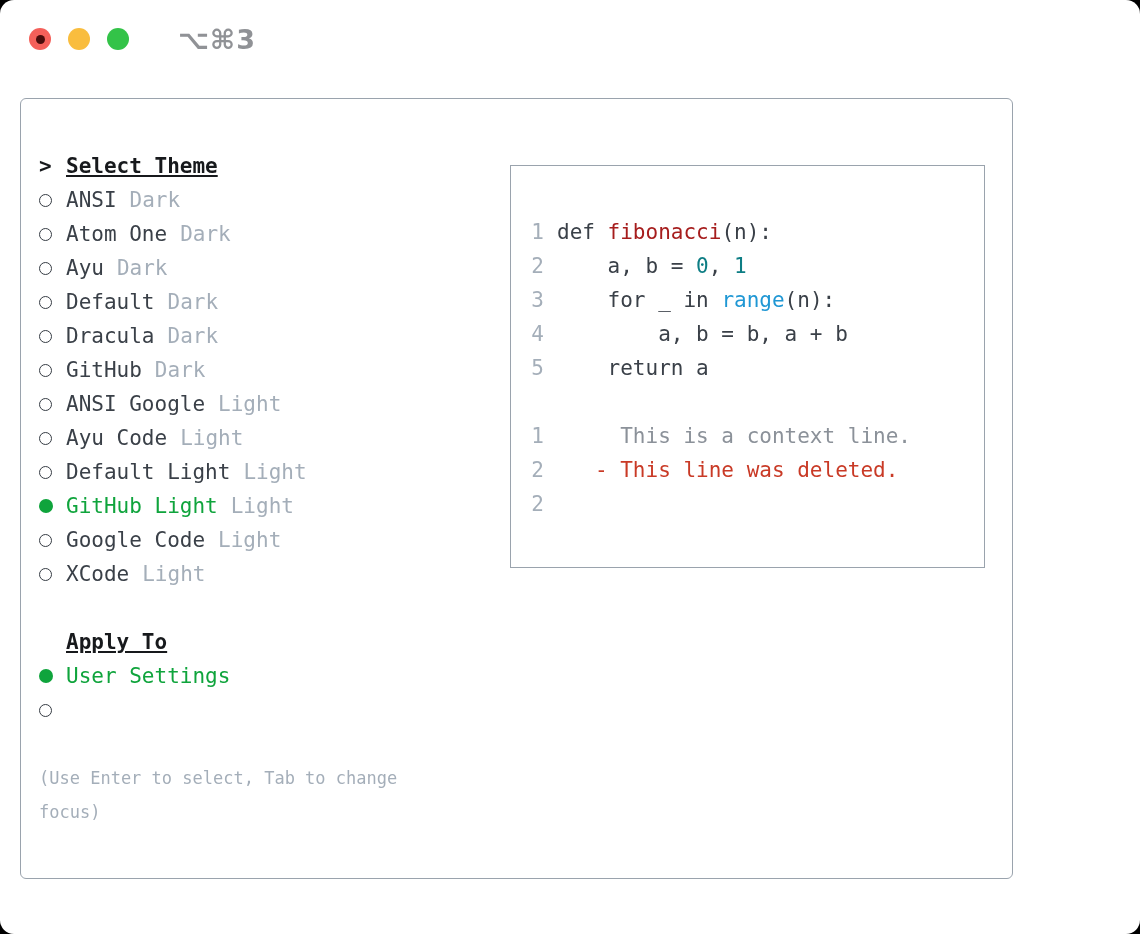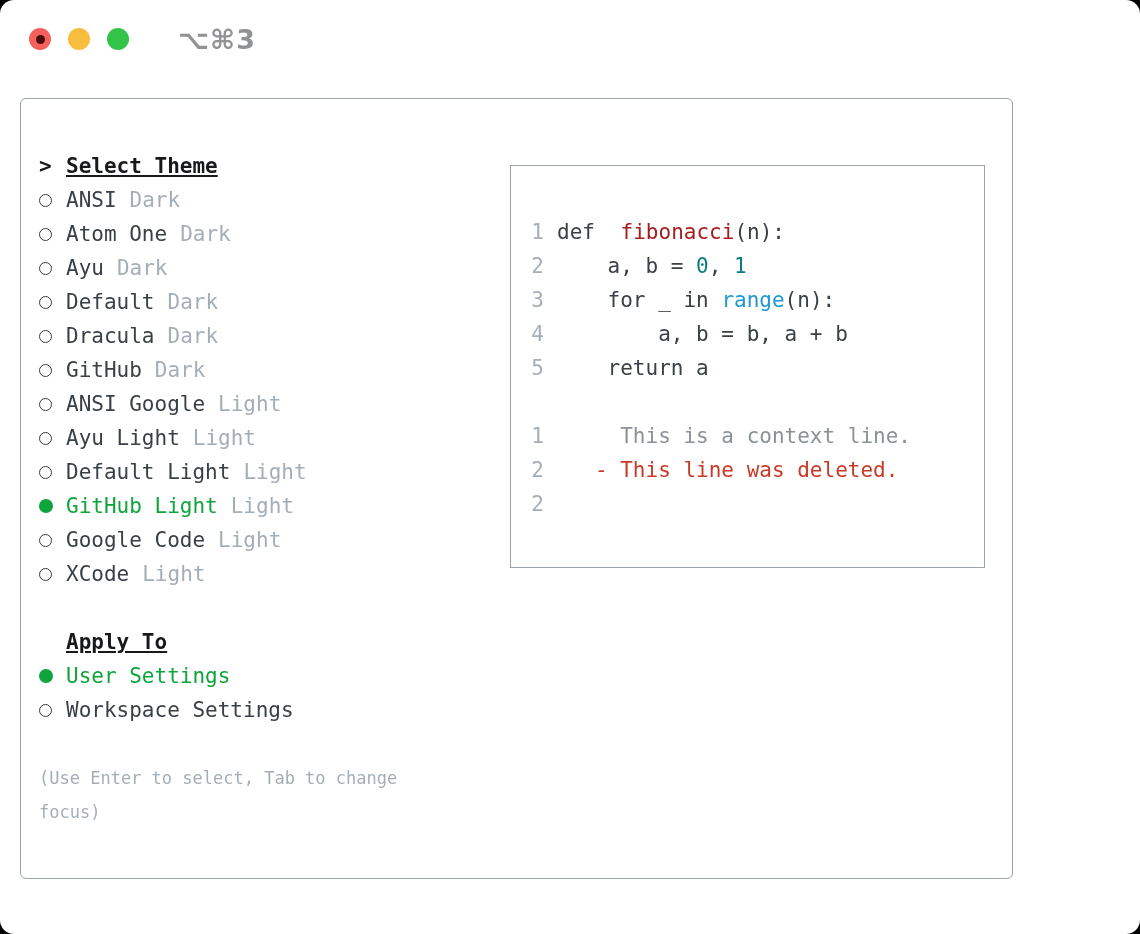--- a/index.html
+++ b/index.html
@@ -116,21 +116,21 @@
   .code-row{
     height:34px;display:flex;align-items:center;
     font-size:21px;white-space:pre;
   }
   .lineno{
     width:13px;flex:0 0 13px;margin-right:13px;
     color:var(--muted);text-align:right;
   }
   .seg-keyword{color:var(--ink);}
   .seg-default{color:var(--ink);}
-  .seg-function{color:var(--fn-red);margin-left:13px;}
+  .seg-function{color:var(--fn-red);}
   .seg-number{color:var(--num-teal);}
   .seg-builtin{color:var(--builtin-blue);}
   .diff-context{color:var(--diff-context);}
   .diff-deleted{color:var(--diff-del);}
   .diff-added{color:var(--diff-add);}
 </style>
 </head>
 <body>
 
 <div class="window">
@@ -153,37 +153,37 @@
       </div>
 
       <div id="theme-list">
           <div class="row"><span class="marker"><span class="ring"></span></span><span class="theme-name">ANSI</span><span class="tag">Dark</span></div>
           <div class="row"><span class="marker"><span class="ring"></span></span><span class="theme-name">Atom One</span><span class="tag">Dark</span></div>
           <div class="row"><span class="marker"><span class="ring"></span></span><span class="theme-name">Ayu</span><span class="tag">Dark</span></div>
           <div class="row"><span class="marker"><span class="ring"></span></span><span class="theme-name">Default</span><span class="tag">Dark</span></div>
           <div class="row"><span class="marker"><span class="ring"></span></span><span class="theme-name">Dracula</span><span class="tag">Dark</span></div>
           <div class="row"><span class="marker"><span class="ring"></span></span><span class="theme-name">GitHub</span><span class="tag">Dark</span></div>
           <div class="row"><span class="marker"><span class="ring"></span></span><span class="theme-name">ANSI Google</span><span class="tag">Light</span></div>
-          <div class="row"><span class="marker"><span class="ring"></span></span><span class="theme-name">Ayu Light</span><span class="tag">Light</span></div>
+          <div class="row"><span class="marker"><span class="ring"></span></span><span class="theme-name">Ayu Code</span><span class="tag">Light</span></div>
           <div class="row"><span class="marker"><span class="ring"></span></span><span class="theme-name">Default Light</span><span class="tag">Light</span></div>
           <div class="row"><span class="marker"><span class="ring selected"></span></span><span class="theme-name selected">GitHub Light</span><span class="tag">Light</span></div>
           <div class="row"><span class="marker"><span class="ring"></span></span><span class="theme-name">Google Code</span><span class="tag">Light</span></div>
           <div class="row"><span class="marker"><span class="ring"></span></span><span class="theme-name">XCode</span><span class="tag">Light</span></div>
         </div>
 
       <div class="blank-row"></div>
 
       <div class="row">
         <span class="marker"></span>
         <span class="hdr">Apply To</span>
       </div>
 
       <div id="apply-list">
           <div class="row"><span class="marker"><span class="ring selected"></span></span><span class="theme-name selected">User Settings</span></div>
-          <div class="row"><span class="marker"><span class="ring"></span></span><span class="theme-name">Workspace Settings</span></div>
+          <div class="row"><span class="marker"><span class="ring"></span></span></div>
         </div>
 
       <div class="blank-row"></div>
 
       <div class="hint">(Use Enter to select, Tab to change focus)</div>
     </div>
 
     <div class="col-right">
       <div class="preview-box">
         <div id="code-block">

